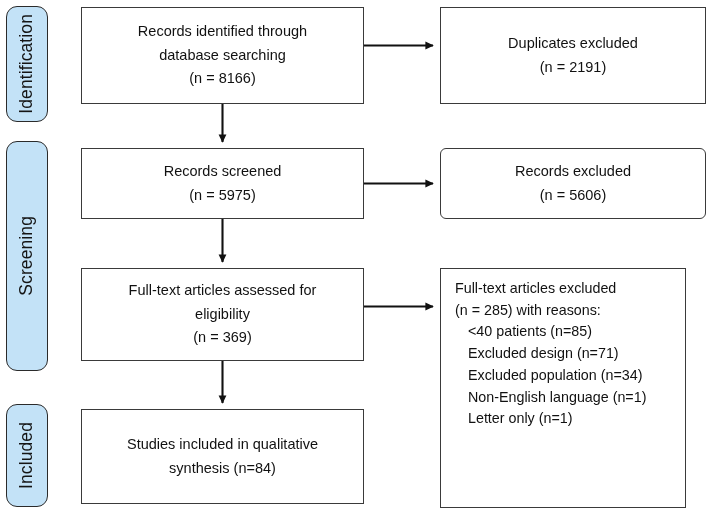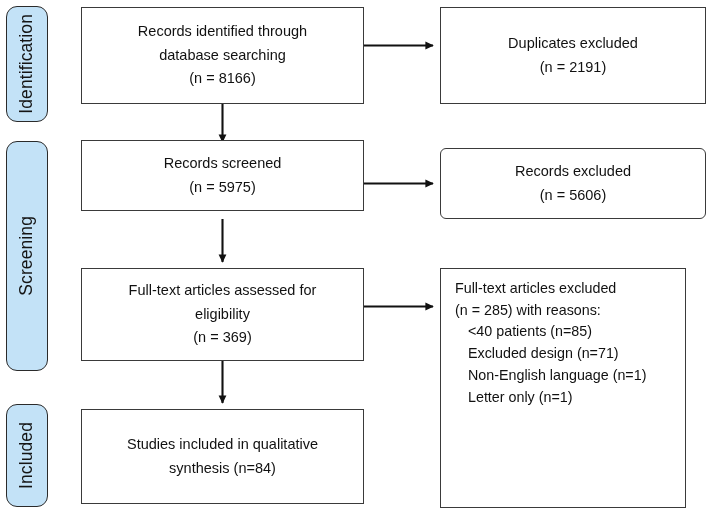--- a/index.html
+++ b/index.html
@@ -58,21 +58,21 @@
   .box-text {
     font-size: 14.5px;
     color: #111111;
     line-height: 1.62;
     padding: 0 8px;
     white-space: pre-line;
   }
 
   #box-records-identified { left: 81px;  top: 7px;   width: 283px; height: 97px; }
   #box-duplicates         { left: 440px; top: 7px;   width: 266px; height: 97px; }
-  #box-records-screened   { left: 81px;  top: 140px; width: 283px; height: 71px; }
+  #box-records-screened   { left: 81px;  top: 148px; width: 283px; height: 71px; }
   #box-records-excluded   { left: 440px; top: 148px; width: 266px; height: 71px; border-radius: 6px; }
   #box-fulltext-assessed  { left: 81px;  top: 268px; width: 283px; height: 93px; }
   #box-studies-included   { left: 81px;  top: 409px; width: 283px; height: 95px; }
 
   
   #box-fulltext-excluded {
     left: 440px; top: 268px; width: 246px; height: 240px;
     align-items: flex-start;
     justify-content: flex-start;
     text-align: left;
@@ -158,18 +158,19 @@
     <span class="box-text">Studies included in qualitative
 synthesis (n=84)</span>
   </div>
 
   <div class="box" id="box-fulltext-excluded">
     <div class="reasons">
       <div class="head">Full-text articles excluded</div>
       <div class="head">(n = 285) with reasons:</div>
       <div class="reason">&lt;40 patients (n=85)</div>
       <div class="reason">Excluded design (n=71)</div>
+      <div class="reason">Excluded population (n=34)</div>
       <div class="reason">Non-English language (n=1)</div>
       <div class="reason">Letter only (n=1)</div>
     </div>
   </div>
 
 </div>
 
 </body></html>

